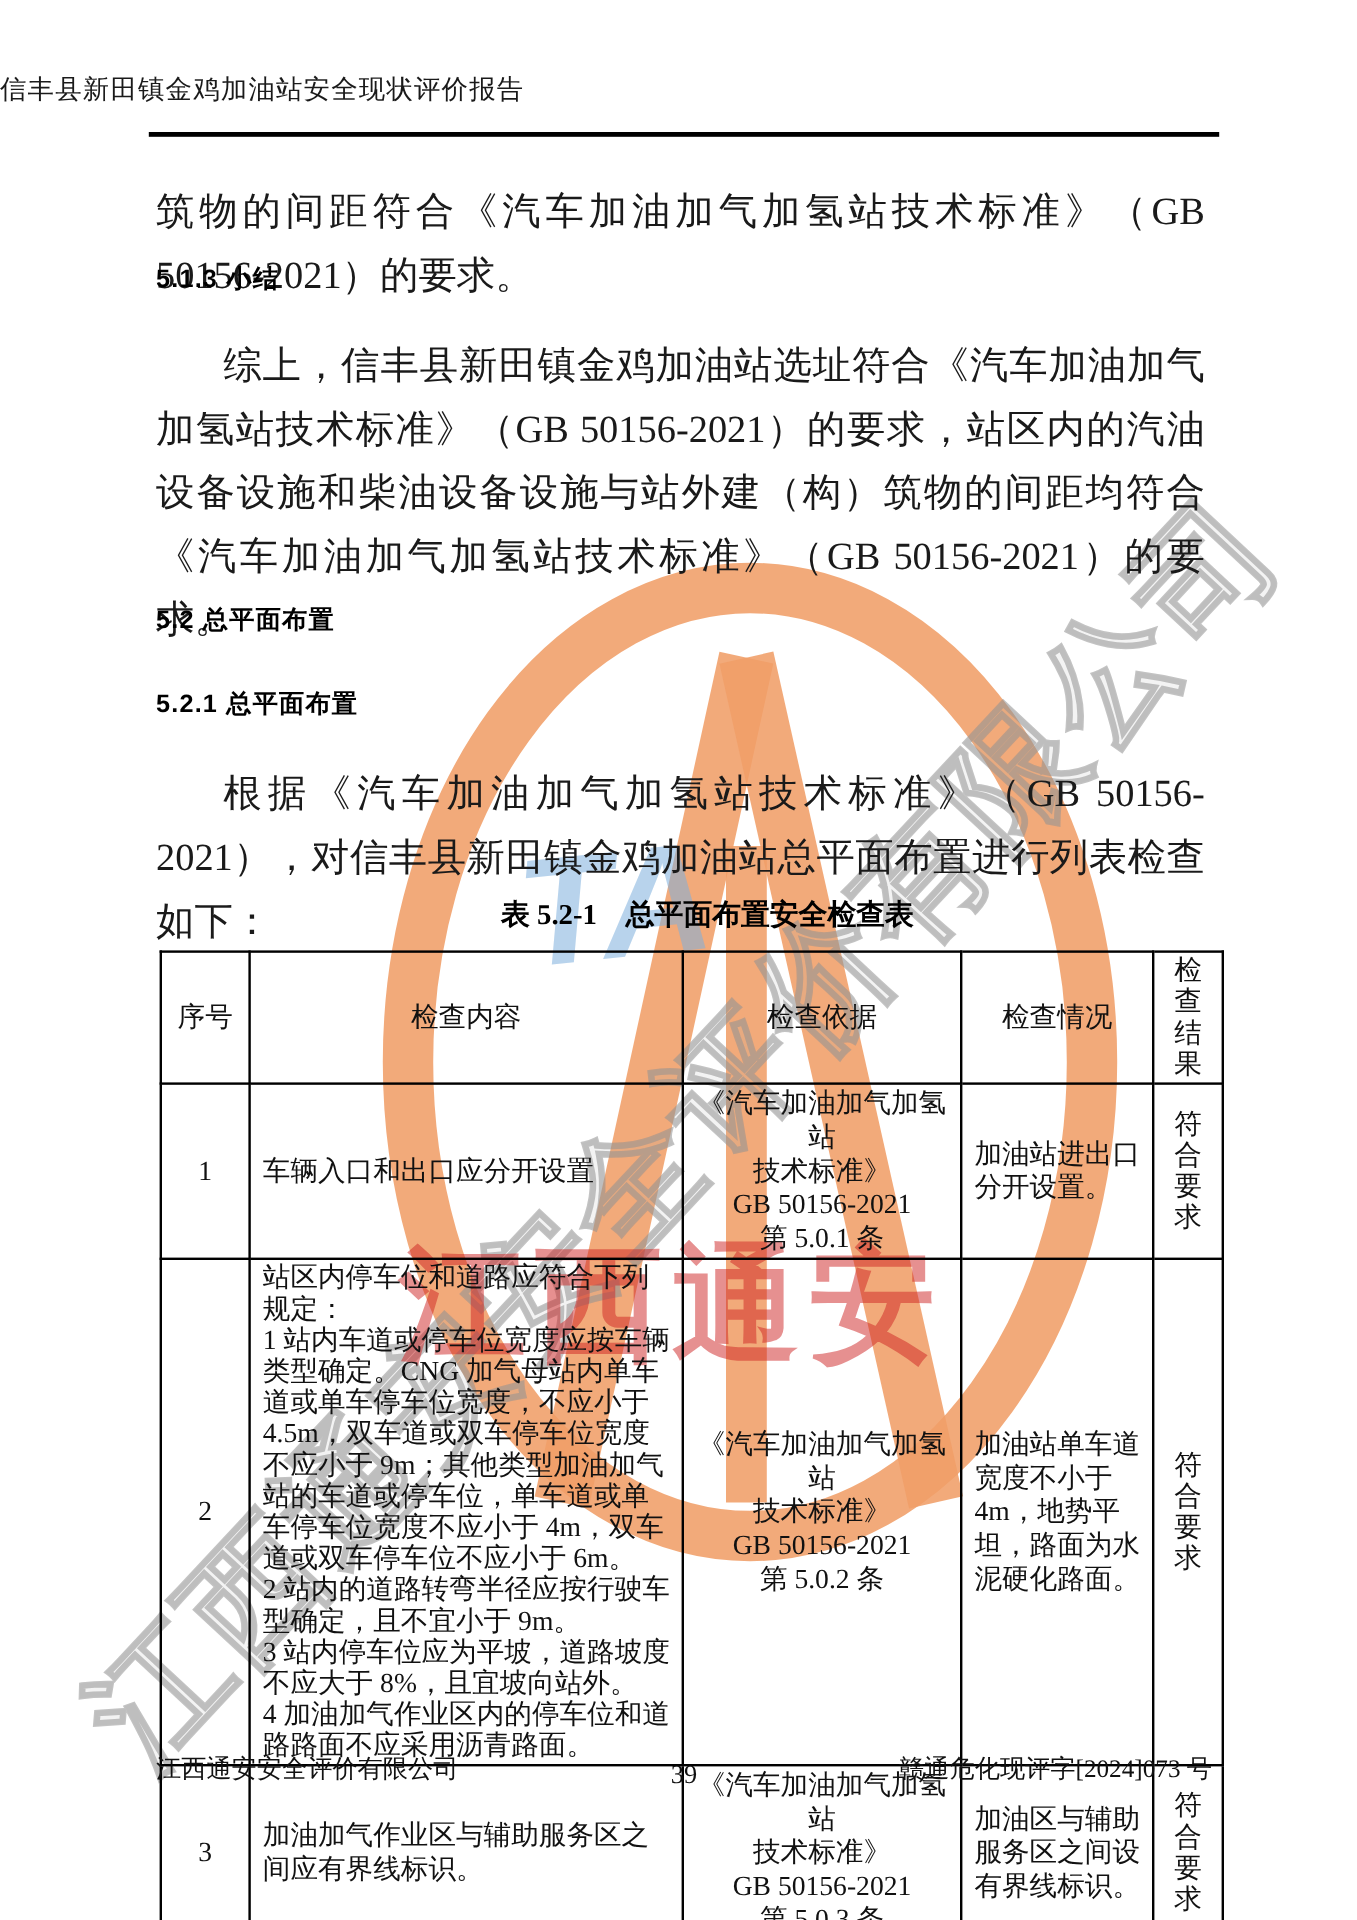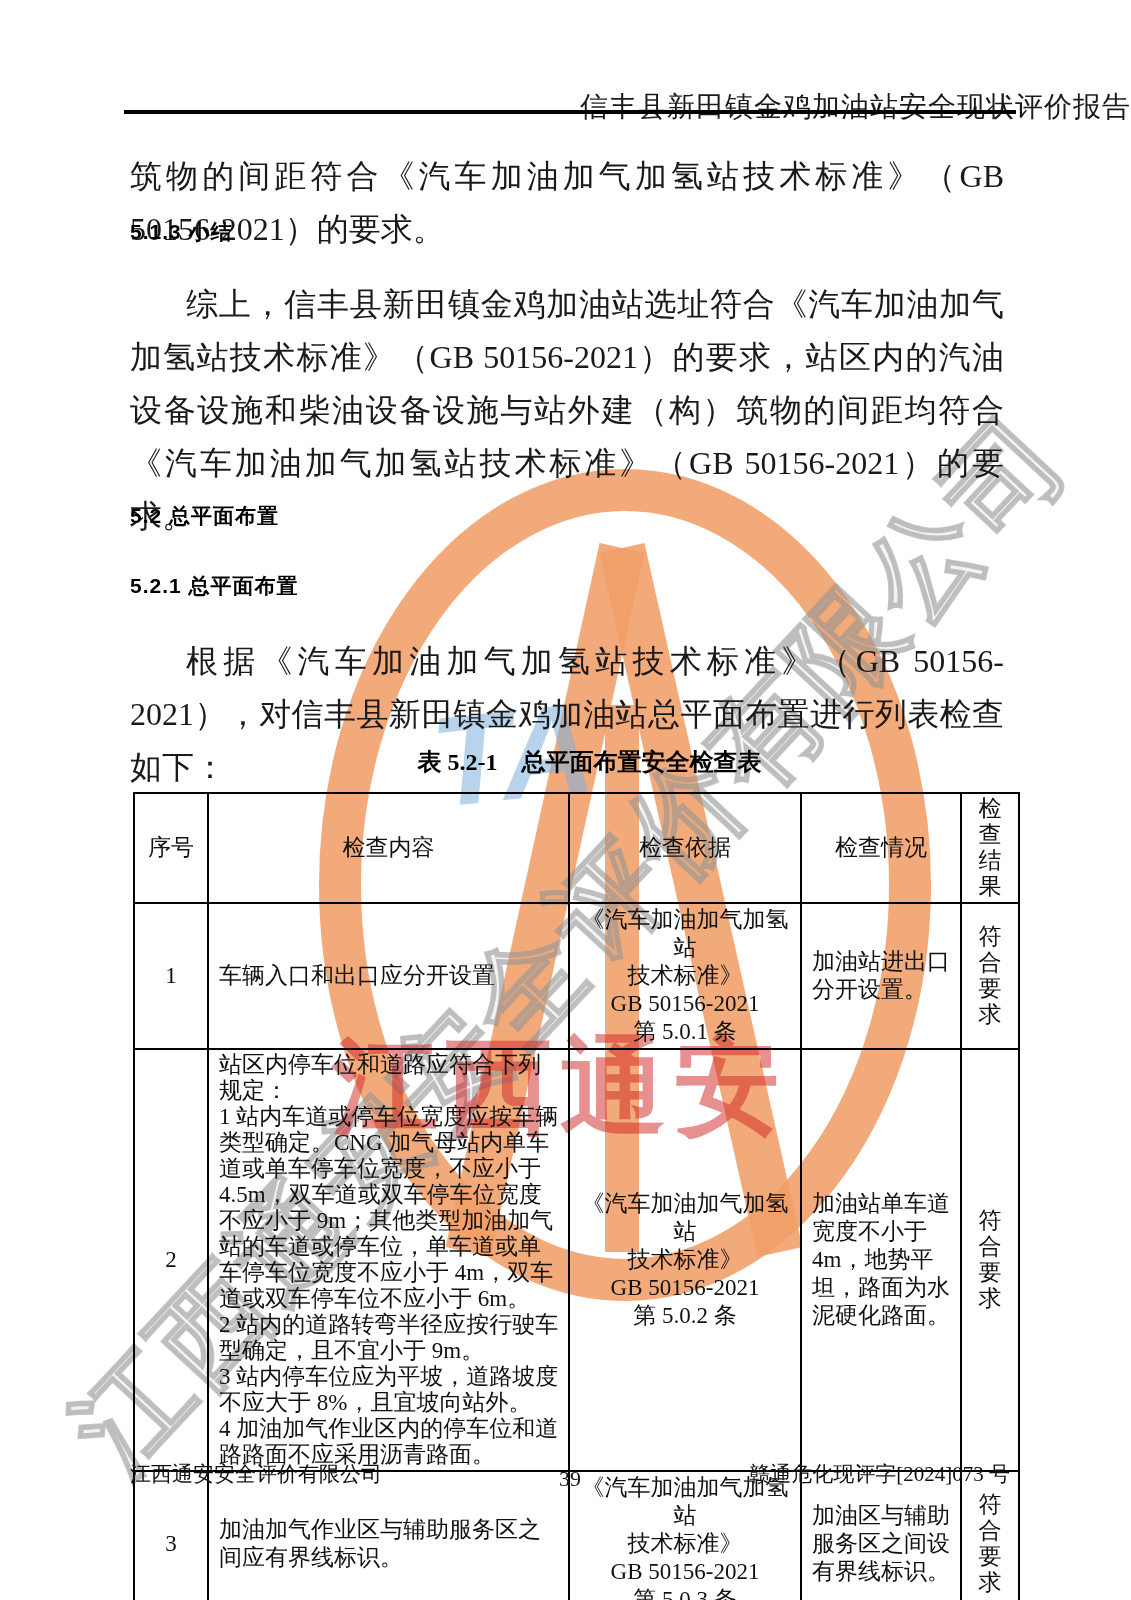--- a/index.html
+++ b/index.html
@@ -45,22 +45,22 @@
     font-family:"Liberation Sans", sans-serif;
     font-weight:600;
     font-size:106px;
     letter-spacing:8px;
     color: rgba(206,34,34,0.5);
     white-space: nowrap;
   }
   
   .content-layer { position:absolute; inset:0; z-index:1; }
   .page-header-title {
-    position:absolute; top:88px; left:0; width:100%;
-    text-align:right; font-size:28px; letter-spacing:1px;
+    position:absolute; top:60px; left:0; width:100%;
+    text-align:left; font-size:22px; letter-spacing:1px;
   }
   .page-header-rule {
     position:absolute; top:110px; left:124px; width:892px; height:4px;
     background:#000;
   }
   .para {
     position:absolute; left:130px; width:874px;
     font-size:32px; line-height:53px;
     text-align:justify; text-justify:inter-character;
   }

